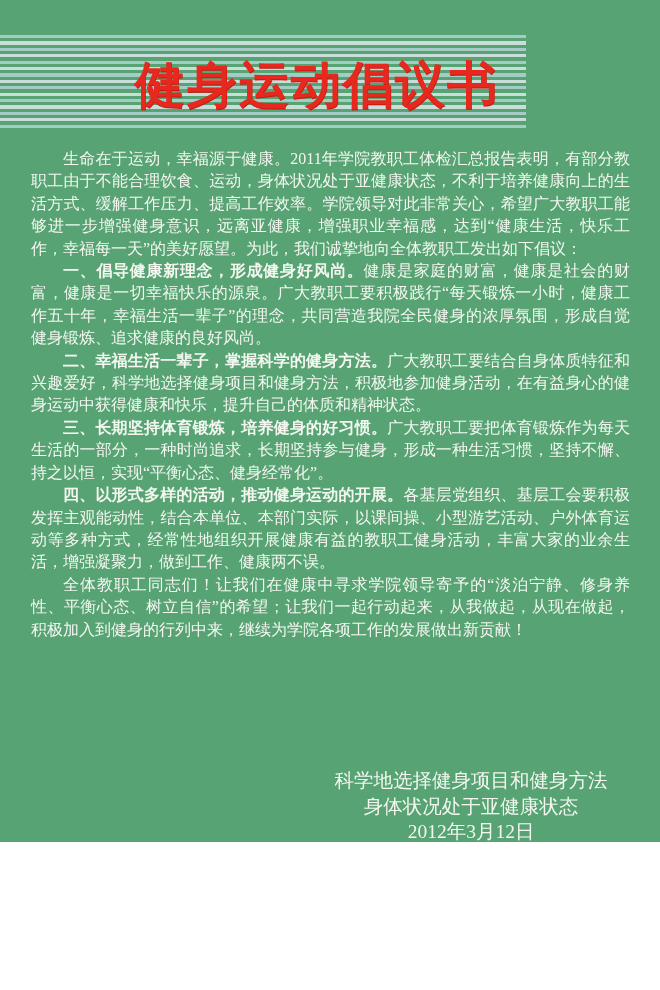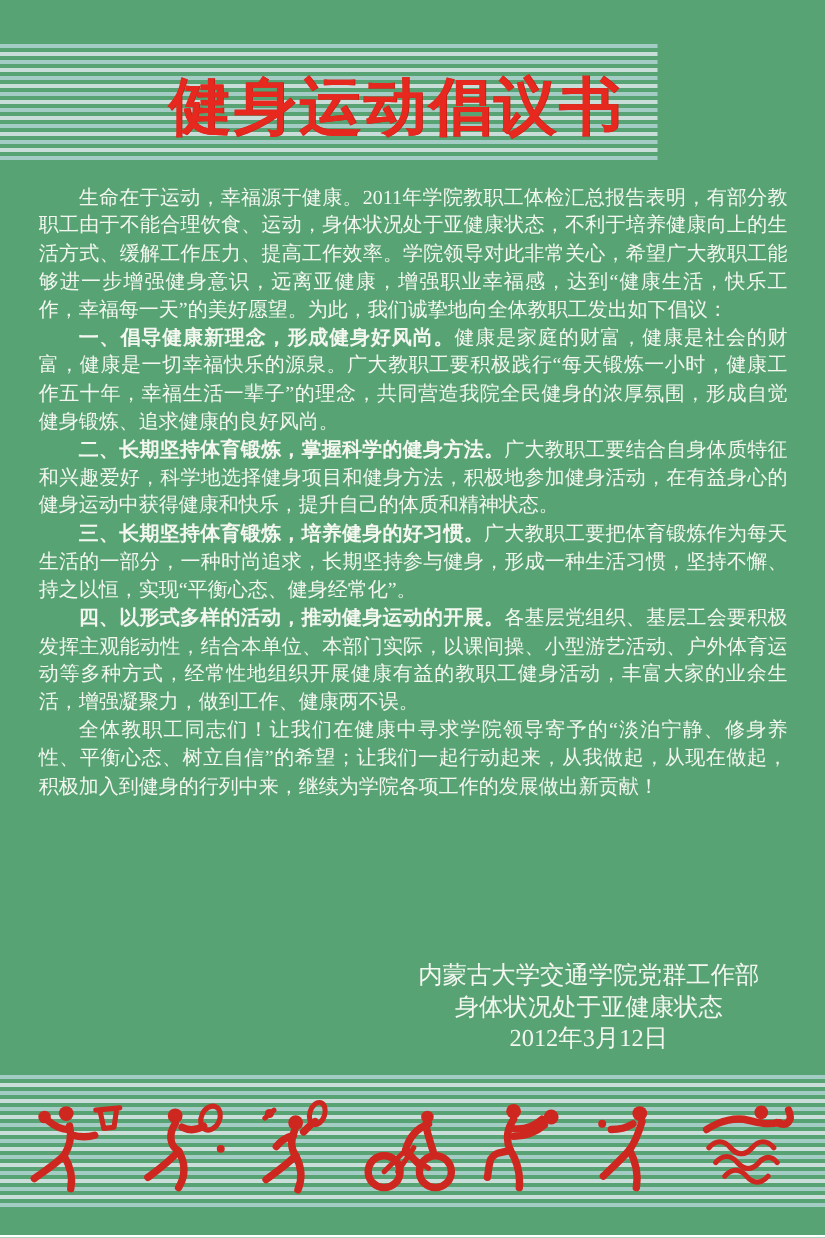--- a/index.html
+++ b/index.html
@@ -1,20 +1,20 @@
 <!DOCTYPE html>
 <html><head>
 <meta charset="utf-8">
 <style>
   html,body { margin:0; padding:0; }
   body { font-family: "Liberation Serif", "DejaVu Serif", serif; }
 
   .page {
     position:relative;
-    width:660px; height:988px;
+    width:660px; height:842px;
     background:#58a374;
     overflow:hidden;
   }
 
   .band {
     position:absolute;
     background:repeating-linear-gradient(180deg,
       #a2ccc4 0px,  #a2ccc4 3.2px,
       #58a374 3.2px,#58a374 6.4px,
       #c9ded9 6.4px,#c9ded9 9.6px,
@@ -63,28 +63,28 @@
 
 <div class="page">
 
   <div class="band band-top"></div>
 
   <h1 class="title">健身运动倡议书</h1>
 
   <div class="body-text">
     <p><b></b><span>生命在于运动，幸福源于健康。2011年学院教职工体检汇总报告表明，有部分教职工由于不能合理饮食、运动，身体状况处于亚健康状态，不利于培养健康向上的生活方式、缓解工作压力、提高工作效率。学院领导对此非常关心，希望广大教职工能够进一步增强健身意识，远离亚健康，增强职业幸福感，达到“健康生活，快乐工作，幸福每一天”的美好愿望。为此，我们诚挚地向全体教职工发出如下倡议：</span></p>
     <p><b>一、倡导健康新理念，形成健身好风尚。</b><span>健康是家庭的财富，健康是社会的财富，健康是一切幸福快乐的源泉。广大教职工要积极践行“每天锻炼一小时，健康工作五十年，幸福生活一辈子”的理念，共同营造我院全民健身的浓厚氛围，形成自觉健身锻炼、追求健康的良好风尚。</span></p>
-    <p><b>二、长期坚持体育锻炼，掌握科学的健身方法。</b><span>广大教职工要结合自身体质特征和兴趣爱好，科学地选择健身项目和健身方法，积极地参加健身活动，在有益身心的健身运动中获得健康和快乐，提升自己的体质和精神状态。</span></p>
+    <p><b>二、幸福生活一辈子，掌握科学的健身方法。</b><span>广大教职工要结合自身体质特征和兴趣爱好，科学地选择健身项目和健身方法，积极地参加健身活动，在有益身心的健身运动中获得健康和快乐，提升自己的体质和精神状态。</span></p>
     <p><b>三、长期坚持体育锻炼，培养健身的好习惯。</b><span>广大教职工要把体育锻炼作为每天生活的一部分，一种时尚追求，长期坚持参与健身，形成一种生活习惯，坚持不懈、持之以恒，实现“平衡心态、健身经常化”。</span></p>
     <p><b>四、以形式多样的活动，推动健身运动的开展。</b><span>各基层党组织、基层工会要积极发挥主观能动性，结合本单位、本部门实际，以课间操、小型游艺活动、户外体育运动等多种方式，经常性地组织开展健康有益的教职工健身活动，丰富大家的业余生活，增强凝聚力，做到工作、健康两不误。</span></p>
     <p><b></b><span>全体教职工同志们！让我们在健康中寻求学院领导寄予的“淡泊宁静、修身养性、平衡心态、树立自信”的希望；让我们一起行动起来，从我做起，从现在做起，积极加入到健身的行列中来，继续为学院各项工作的发展做出新贡献！</span></p>
   </div>
 
   <div class="signature">
-    <div>内蒙古大学交通学院党群工作部</div>
+    <div>科学地选择健身项目和健身方法</div>
     <div>身体状况处于亚健康状态</div>
     <div>2012年3月12日</div>
   </div>
 
   <div class="band band-bottom"></div>
 
   <div class="pictograms">
 
     <svg class="pictogram" viewBox="0 0 90 92">
       <circle class="fill" cx="15" cy="17" r="5.5"></circle>

